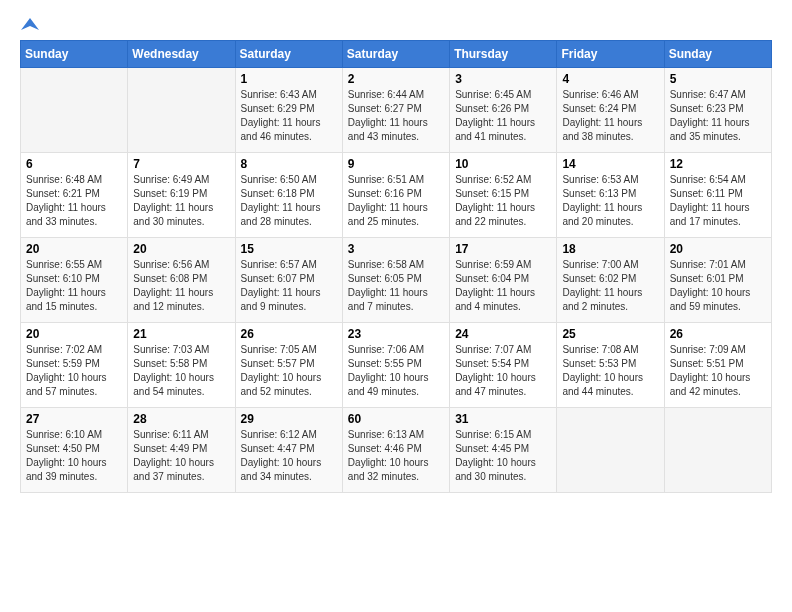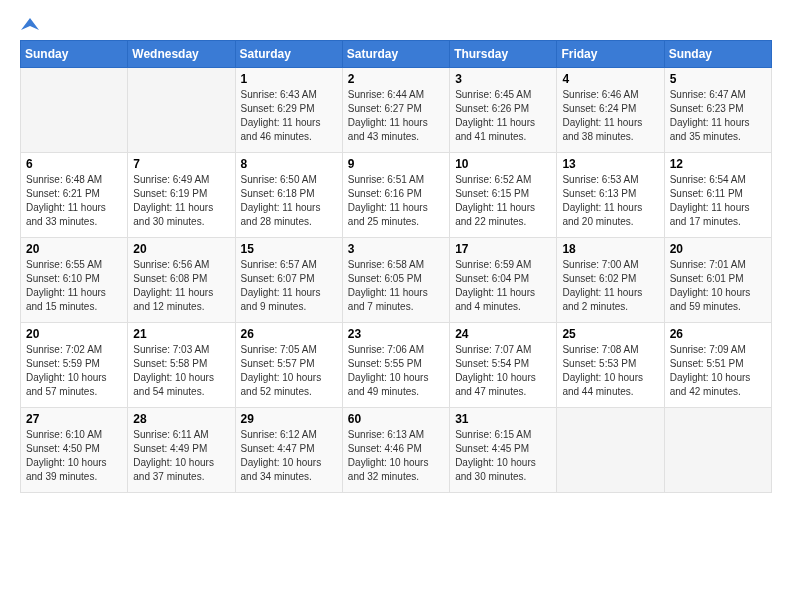--- a/index.html
+++ b/index.html
@@ -156,21 +156,21 @@
         </td>
         <td>
           <span class="day-number">9</span>
           <div class="day-info">Sunrise: 6:51 AM<br>Sunset: 6:16 PM<br>Daylight: 11 hours and 25 minutes.</div>
         </td>
         <td>
           <span class="day-number">10</span>
           <div class="day-info">Sunrise: 6:52 AM<br>Sunset: 6:15 PM<br>Daylight: 11 hours and 22 minutes.</div>
         </td>
         <td>
-          <span class="day-number">13</span>
+          <span class="day-number">14</span>
           <div class="day-info">Sunrise: 6:53 AM<br>Sunset: 6:13 PM<br>Daylight: 11 hours and 20 minutes.</div>
         </td>
         <td>
           <span class="day-number">12</span>
           <div class="day-info">Sunrise: 6:54 AM<br>Sunset: 6:11 PM<br>Daylight: 11 hours and 17 minutes.</div>
         </td>
       </tr>
       <tr>
         <td>
           <span class="day-number">20</span>

